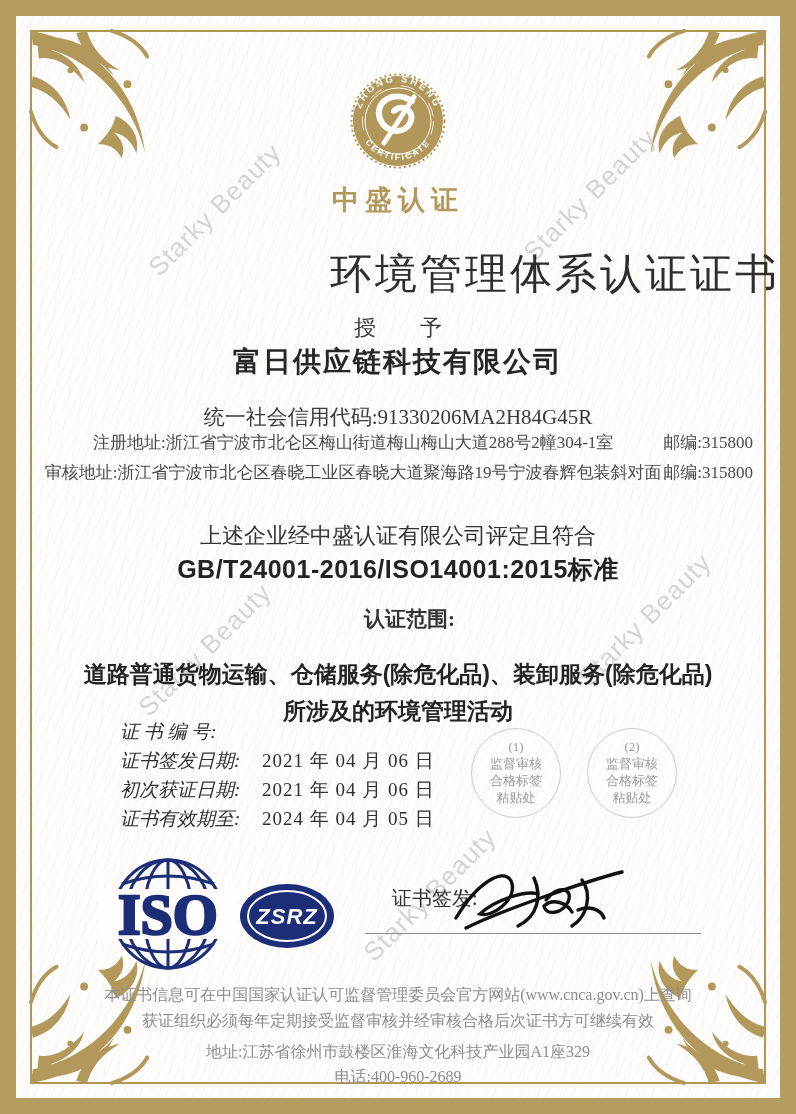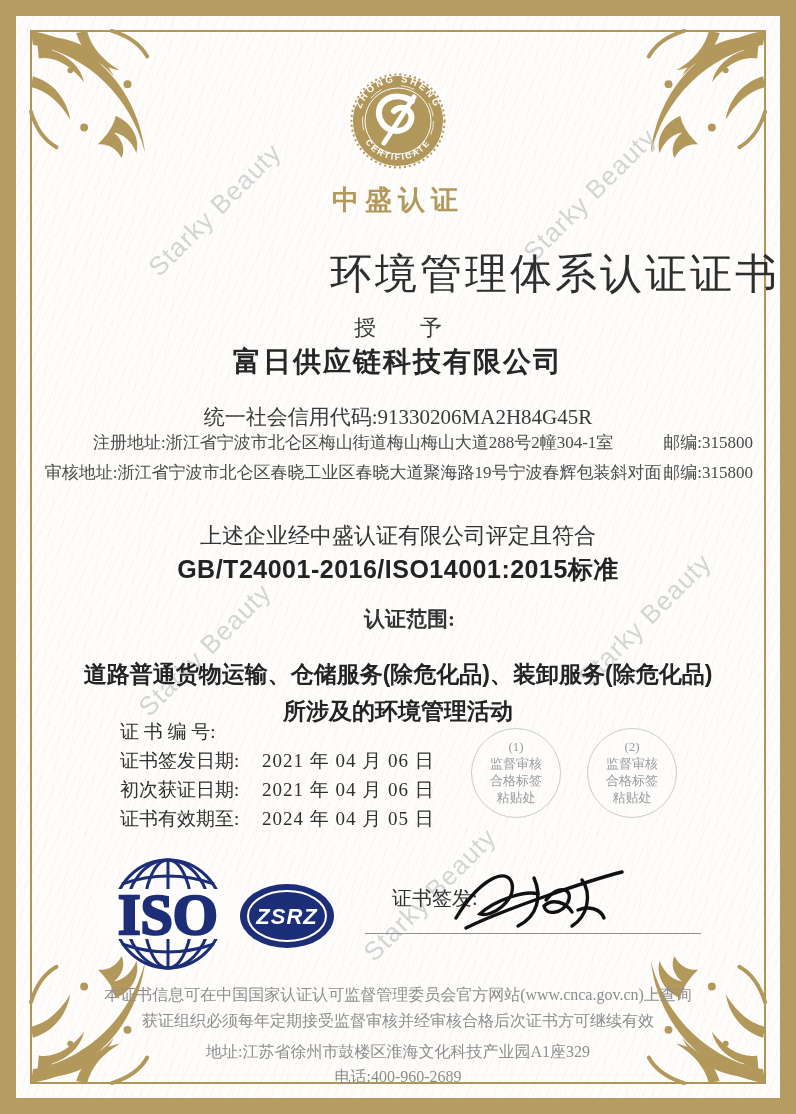--- a/index.html
+++ b/index.html
@@ -54,21 +54,21 @@
   .standard{top:537px;font-family:"Liberation Sans","DejaVu Sans",sans-serif;
     font-size:25px;font-weight:bold;color:#232323;letter-spacing:.5px;}
   .scope-head{top:589px;font-size:21px;color:#333;font-weight:bold;padding-left:23px;}
   .scope-l1{top:617px;}
   .scope-l2{top:654px;}
   .scope-line{font-family:"Liberation Sans","DejaVu Sans",sans-serif;
     font-size:23px;font-weight:bold;color:#232323;margin-top:26px;}
 
   .fields{position:absolute;left:104px;top:703px;font-size:19px;color:#2f2f2f;}
   .field-row{display:flex;height:29px;align-items:baseline;}
-  .field-label{width:142px;display:inline-block;}
+  .field-label{width:142px;display:inline-block;font-style:italic;}
   .field-value{letter-spacing:1px;}
 
   .stamp{position:absolute;width:90px;height:90px;border:1px solid #cccccc;border-radius:50%;
     box-sizing:border-box;text-align:center;color:#9b9b9b;font-size:13px;line-height:17px;
     padding-top:9px;background:rgba(255,255,255,0.25);}
   .stamp.s1{left:455px;top:712px;}
   .stamp.s2{left:571px;top:712px;}
 
   .iso-svg{position:absolute;left:82px;top:840px;width:140px;height:116px;}
   .zsrz-svg{position:absolute;left:221px;top:866px;width:100px;height:68px;}

